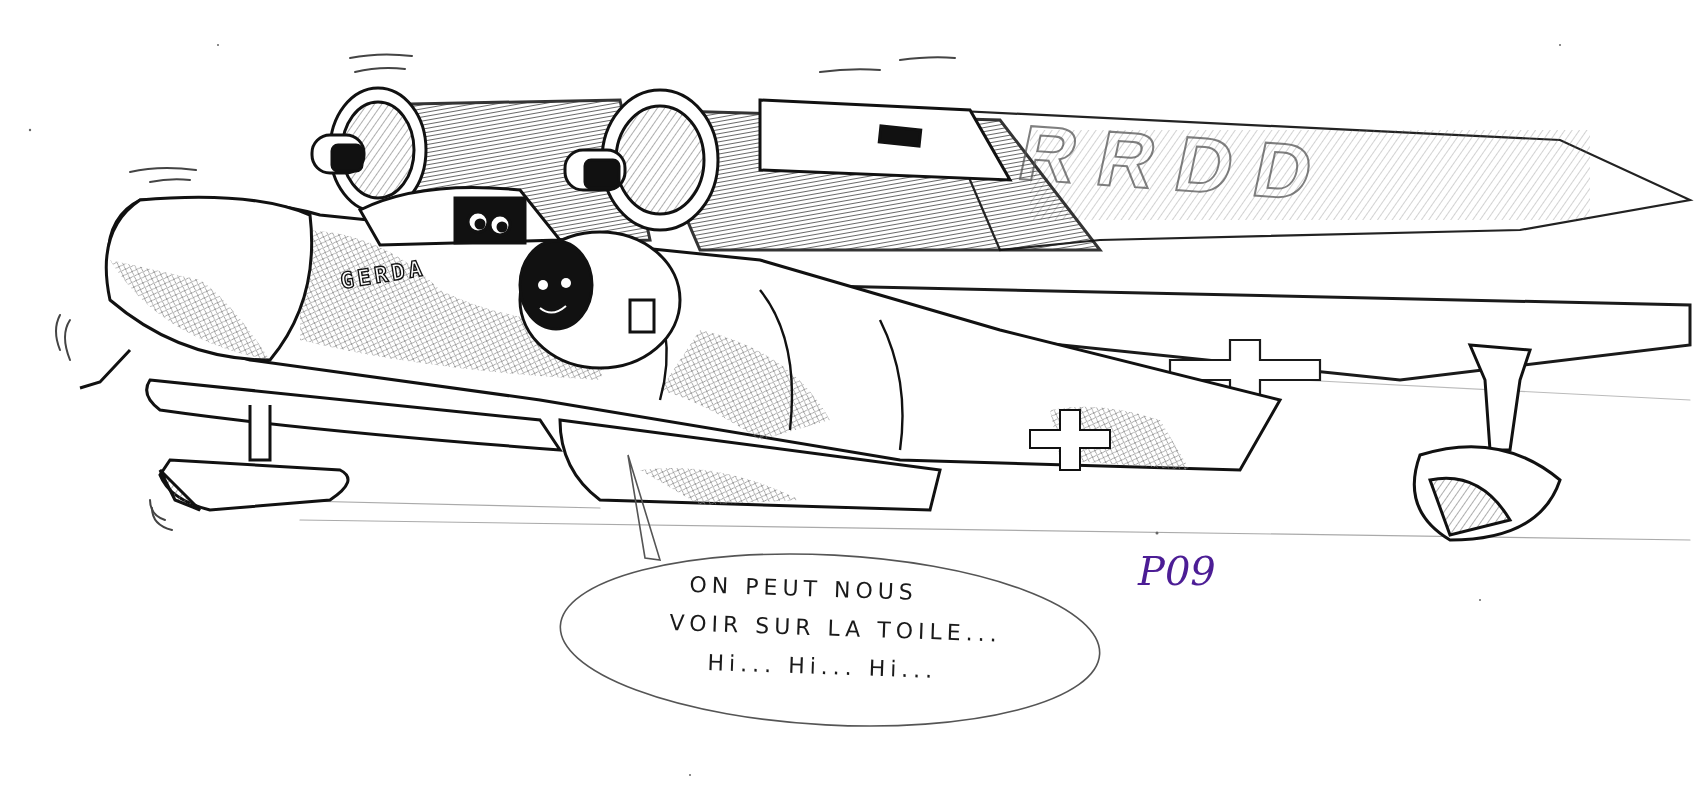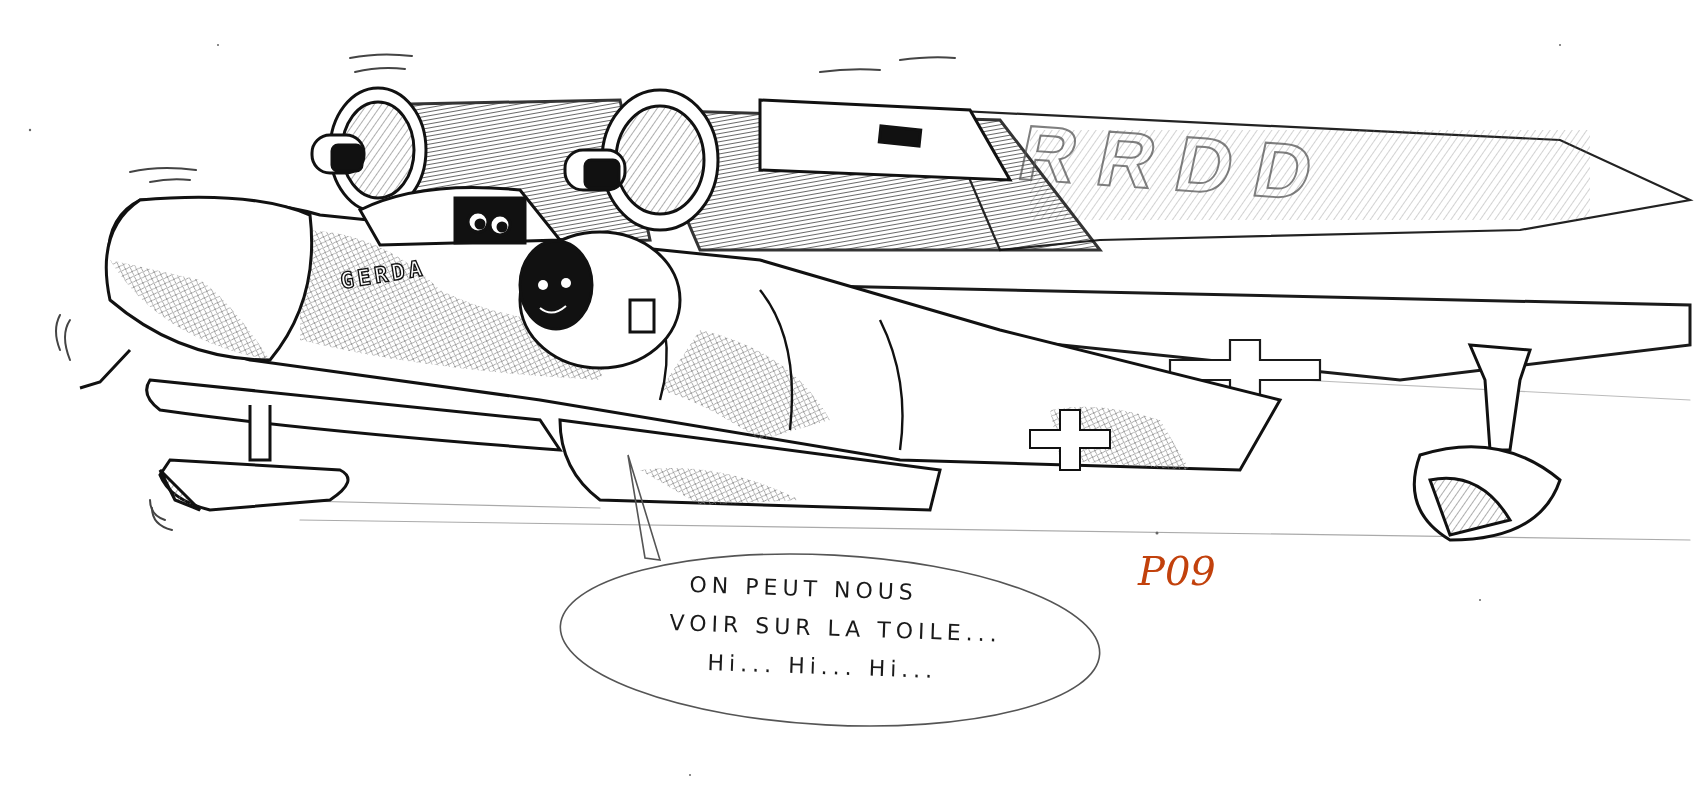--- a/index.html
+++ b/index.html
@@ -9,21 +9,21 @@
   .bubble-text { position: absolute; font-family: "DejaVu Sans", sans-serif;
                  font-size: 22px; letter-spacing: 5px; color: #1a1a1a;
                  white-space: nowrap; transform: rotate(2deg); transform-origin: left top; }
   .gerda { position: absolute; left: 340px; top: 262px; font-family: "DejaVu Sans Mono", monospace;
            font-weight: bold; font-size: 22px; letter-spacing: 4px; color: #fff;
            -webkit-text-stroke: 1.4px #111; transform: rotate(-9deg); }
   .tailcode { position: absolute; left: 1020px; top: 118px; font-family: "Liberation Sans", sans-serif;
               font-weight: bold; font-size: 78px; letter-spacing: 22px; color: transparent;
               -webkit-text-stroke: 2px #555; transform: rotate(4deg) skewX(-8deg); opacity: .75; }
   .signature { position: absolute; left: 1138px; top: 548px; font-family: "DejaVu Serif", serif;
-               font-size: 40px; color: #c2410c; font-style: italic; }
+               font-size: 40px; color: #4c1d95; font-style: italic; }
 </style>
 </head>
 <body>
 
 <svg id="canvas" viewBox="0 0 1694 790" xmlns="http://www.w3.org/2000/svg">
   <defs>
     <pattern id="hatch" width="6" height="6" patternUnits="userSpaceOnUse" patternTransform="rotate(35)">
       <line x1="0" y1="0" x2="0" y2="6" stroke="#777" stroke-width="1.2"></line>
     </pattern>
     <pattern id="cross" width="7" height="7" patternUnits="userSpaceOnUse" patternTransform="rotate(20)">

